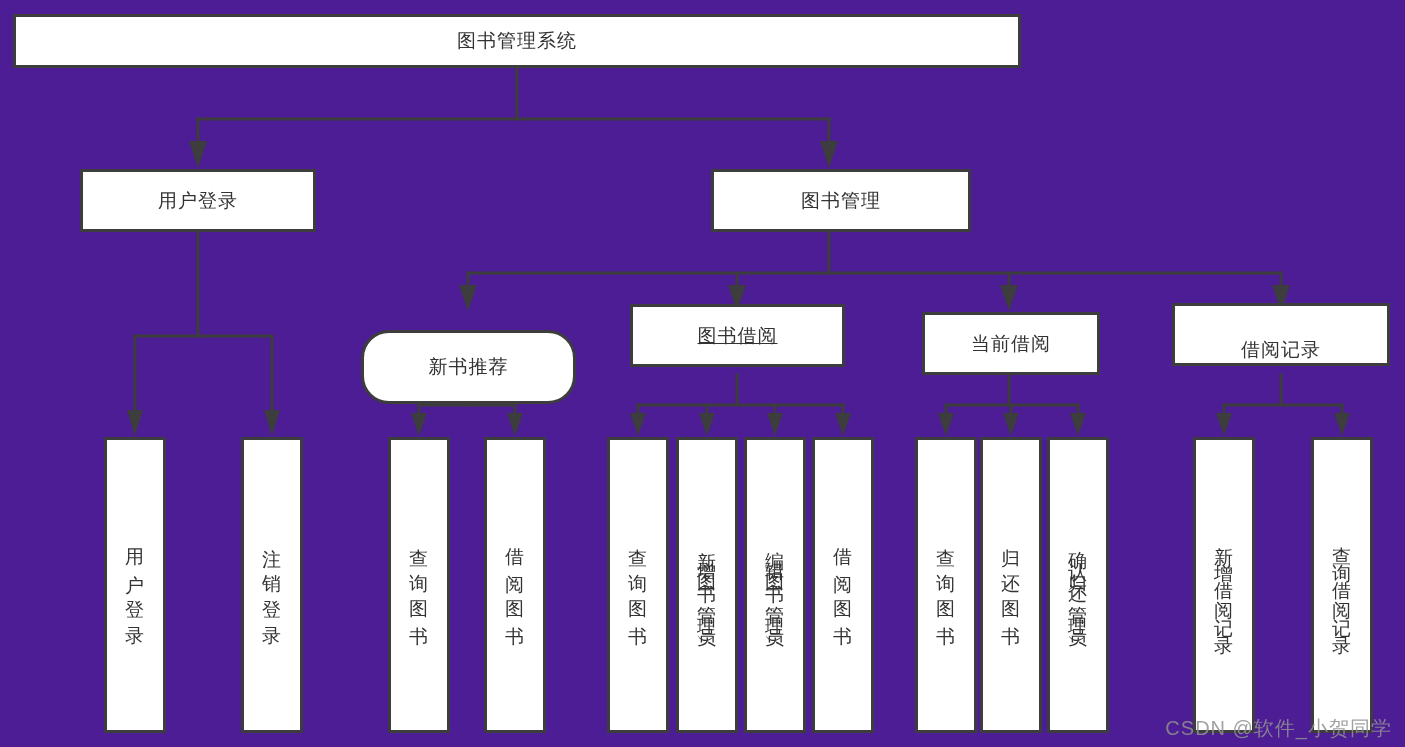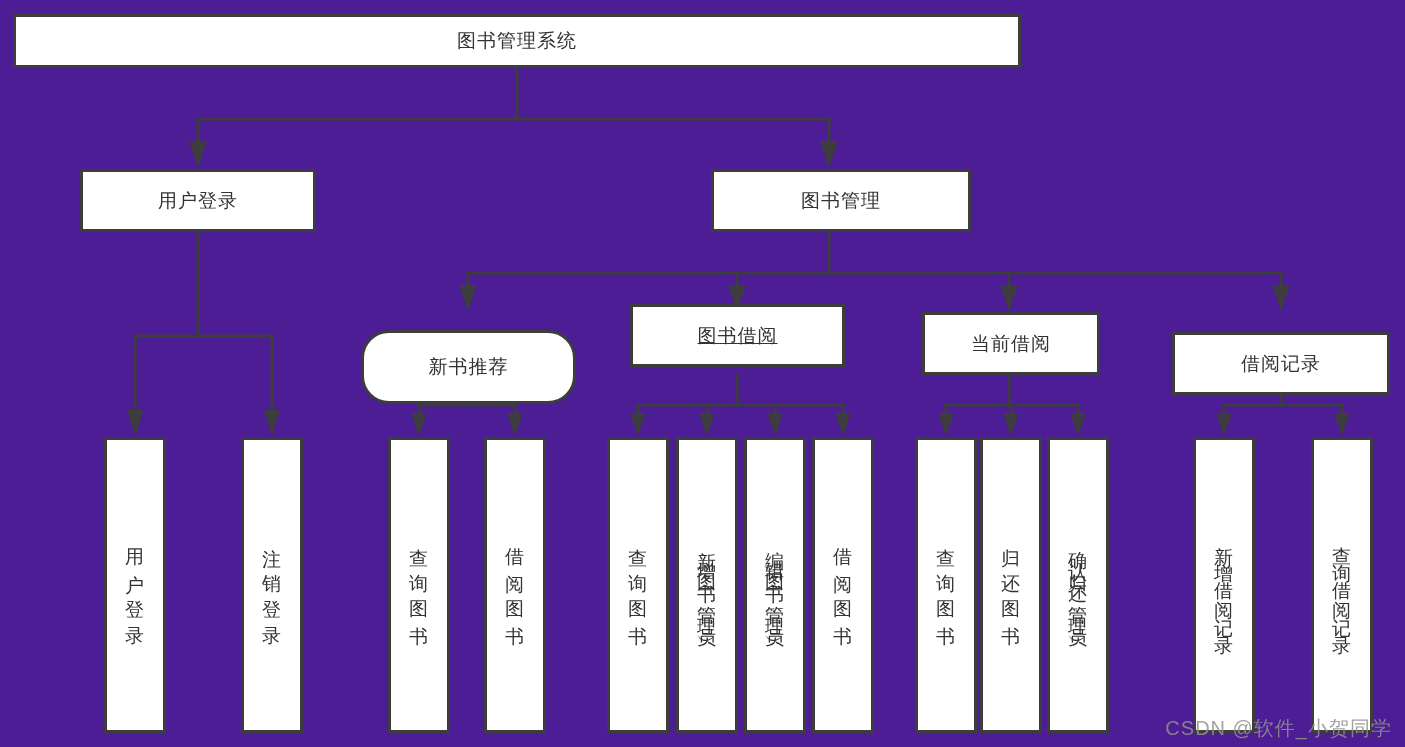--- a/index.html
+++ b/index.html
@@ -141,21 +141,21 @@
 
   <div class="hbox" style="left:361px; top:330px; width:215px; height:74px;border-radius:28px;">
     <span>新书推荐</span>
   </div>
   <div class="hbox" style="left:630px; top:304px; width:215px; height:63px;text-decoration:underline;">
     <span>图书借阅</span>
   </div>
   <div class="hbox" style="left:902px; top:312px; width:178px; height:63px;margin-left:20px;">
     <span>当前借阅</span>
   </div>
-  <div class="hbox" style="left:1172px; top:332px; width:218px; height:63px;">
+  <div class="hbox" style="left:1172px; top:303px; width:218px; height:63px;align-items:flex-end;">
     <span>借阅记录</span>
   </div>
 
   <div class="vbox sp4" style="left:104px;">
     <span class="vtext">用户登录</span>
   </div>
   <div class="vbox sp4" style="left:241px;">
     <span class="vtext">注销登录</span>
   </div>
 

